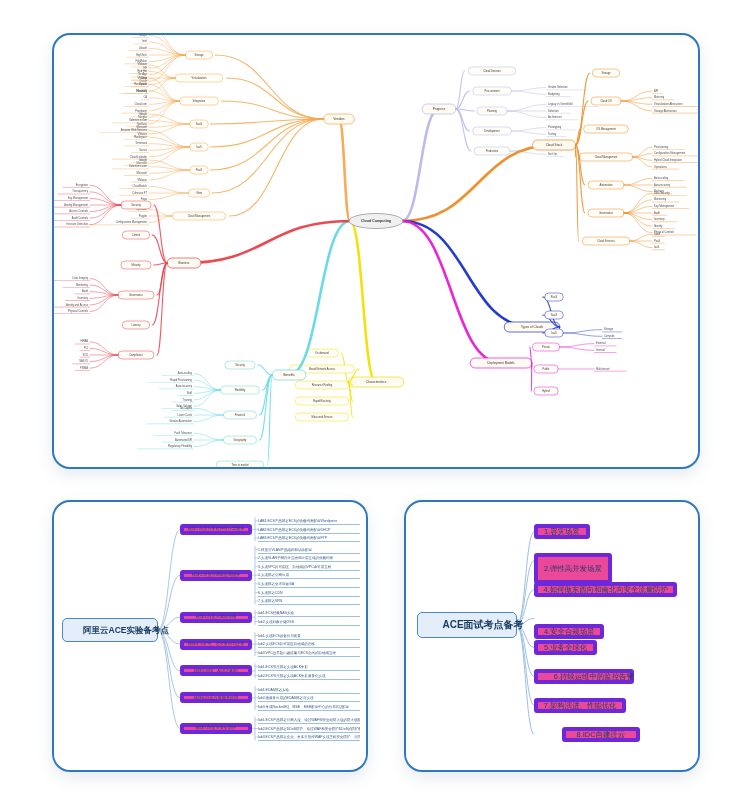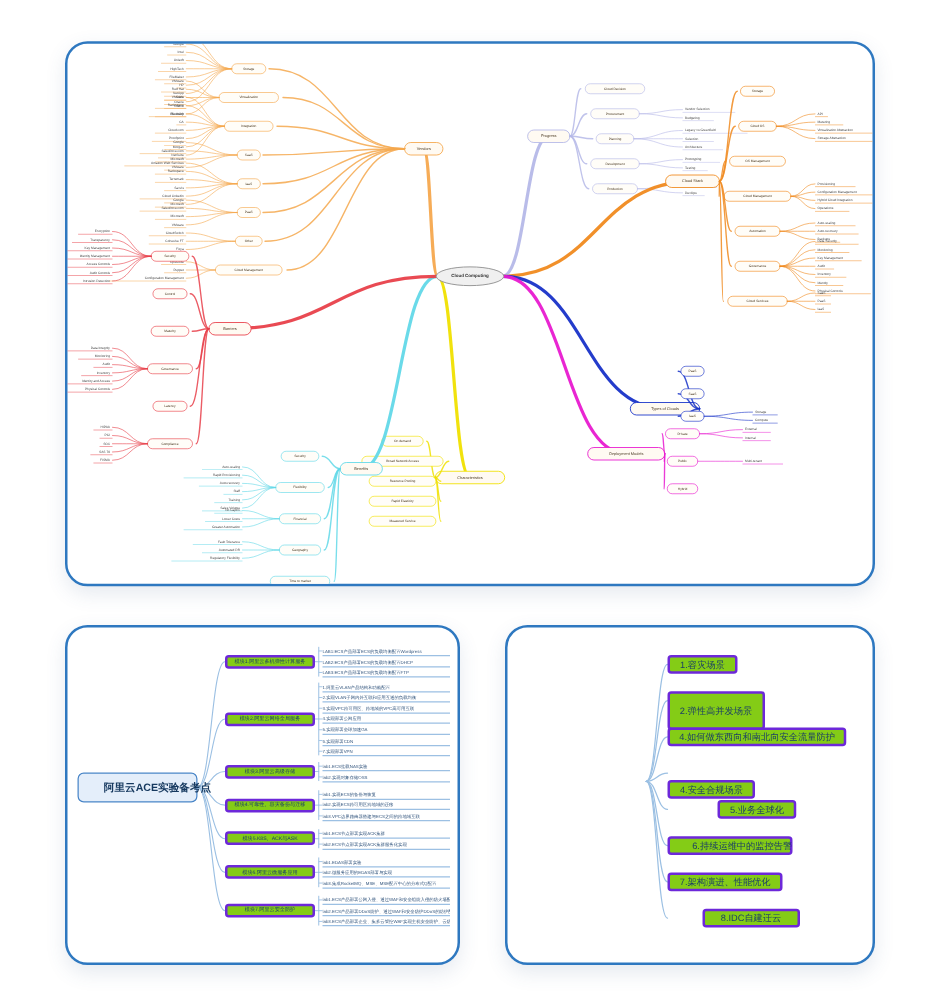--- a/index.html
+++ b/index.html
@@ -14,22 +14,22 @@
 
   svg{position:absolute;left:0;top:0;width:100%;height:100%;overflow:visible;}
 
   
   .nd{font-size:2.6px;dominant-baseline:middle;}
   .nd-c{font-size:3.6px;font-weight:bold;dominant-baseline:middle;text-anchor:middle;}
   .nd-b{font-size:3.1px;dominant-baseline:middle;}
   .conn{fill:none;stroke-linecap:round;}
 
   
-  .boxnode{position:absolute;box-sizing:border-box;border:2px solid #6d28d9;
-           background:#84cc16;border-radius:3px;color:#1b3e66;
+  .boxnode{position:absolute;box-sizing:border-box;border:4px solid #6d28d9;
+           background:#ec4899;border-radius:3px;color:#1b3e66;
            display:flex;align-items:center;justify-content:center;
            white-space:nowrap;line-height:1;}
   .rootnode{border:1.6px solid #4a86c8;background:#e4eefa;border-radius:5px;
             font-weight:bold;color:#16395f;padding-left:32px;}
   .linebox{position:absolute;box-sizing:border-box;border-bottom:.8px solid #9cc0e3;
            color:#32557d;white-space:nowrap;line-height:1;
            display:flex;align-items:flex-end;padding-bottom:.5px;overflow:hidden;}
 </style>
 </head>
 <body>
@@ -600,25 +600,26 @@
     <svg id="iv-svg" viewBox="0 0 292 268" preserveAspectRatio="none">
         <path d="M111,123 C119.5,123 119.5,29.5 128,29.5" stroke="#9cc0e3" stroke-width="1" class="conn"></path>
         <path d="M111,123 C119.5,123 119.5,58.5 128,58.5" stroke="#9cc0e3" stroke-width="1" class="conn"></path>
         <path d="M111,123 C119.5,123 119.5,87.5 128,87.5" stroke="#9cc0e3" stroke-width="1" class="conn"></path>
         <path d="M111,123 C119.5,123 119.5,116.5 128,116.5" stroke="#9cc0e3" stroke-width="1" class="conn"></path>
         <path d="M111,123 C119.5,123 119.5,145.5 128,145.5" stroke="#9cc0e3" stroke-width="1" class="conn"></path>
         <path d="M111,123 C119.5,123 119.5,174.5 128,174.5" stroke="#9cc0e3" stroke-width="1" class="conn"></path>
         <path d="M111,123 C119.5,123 119.5,203.5 128,203.5" stroke="#9cc0e3" stroke-width="1" class="conn"></path>
         <path d="M111,123 C119.5,123 119.5,232.5 128,232.5" stroke="#9cc0e3" stroke-width="1" class="conn"></path>
       </svg>
+    <div id="iv-root" class="boxnode rootnode" style="left:11px;top:110px;width:100px;height:26px;font-size:10px;">ACE面试考点备考</div>
     <div id="iv-body">
         <div class="boxnode" style="left: 128px; top: 22px; width: 55.8px; height: 15px; font-size: 7.4px;">1.容灾场景</div>
         <div class="boxnode" style="left: 128px; top: 51px; width: 77.7px; height: 31px; font-size: 7.4px;">2.弹性高并发场景</div>
         <div class="boxnode" style="left: 128px; top: 80px; width: 143.4px; height: 15px; font-size: 7.4px;">4.如何做东西向和南北向安全流量防护</div>
         <div class="boxnode" style="left: 128px; top: 109px; width: 70.4px; height: 15px; font-size: 7.4px; margin-top: 13px;">4.安全合规场景</div>
-        <div class="boxnode" style="left: 128px; top: 138px; width: 63.1px; height: 15px; font-size: 7.4px; margin-left: 40px;">5.业务全球化</div>
+        <div class="boxnode" style="left: 128px; top: 138px; width: 63.1px; height: 15px; font-size: 7.4px;">5.业务全球化</div>
         <div class="boxnode" style="left: 128px; top: 167px; width: 99.6px; height: 15px; font-size: 7.4px; padding-left: 20px;">6.持续运维中的监控告警</div>
         <div class="boxnode" style="left: 128px; top: 196px; width: 92.3px; height: 15px; font-size: 7.4px;">7.架构演进、性能优化</div>
         <div class="boxnode" style="left: 128px; top: 225px; width: 77.7px; height: 15px; font-size: 7.4px; margin-left: 28px;">8.IDC自建迁云</div>
       </div>
   </div>
 
 </div>
 
 </body></html>

